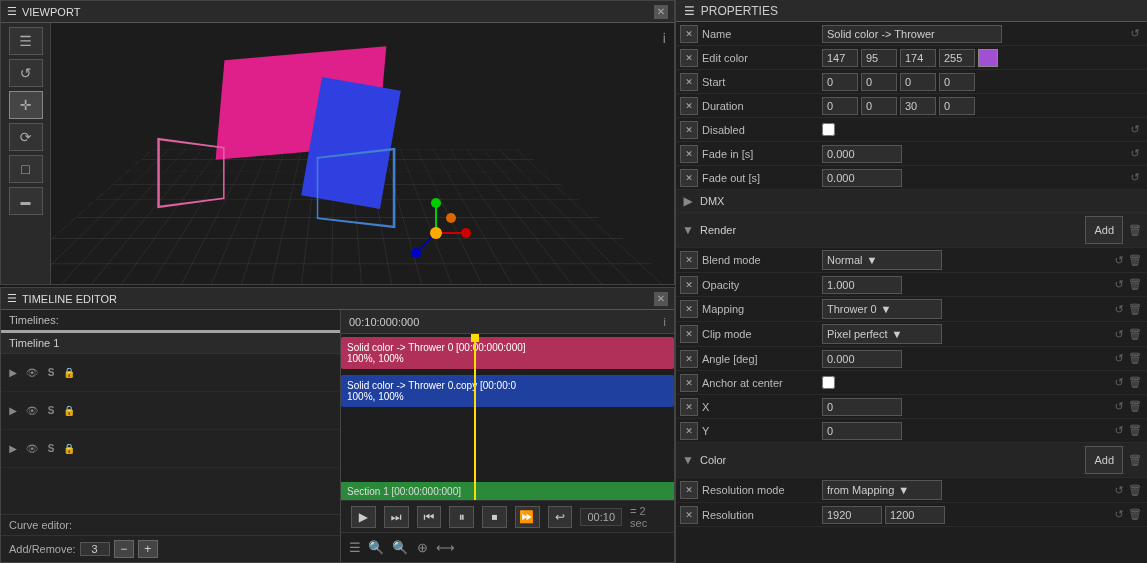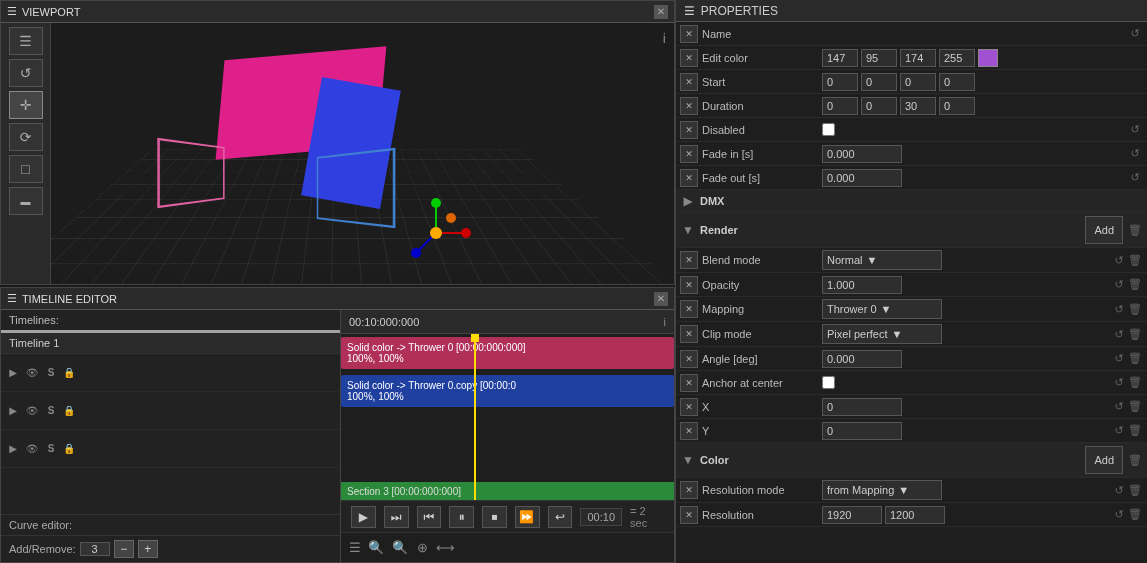--- a/index.html
+++ b/index.html
@@ -62,21 +62,21 @@
     .prop-label { width: 120px; min-width: 120px; font-size: 11px; color: #bbb; flex-shrink: 0; }
     .prop-value { flex: 1; display: flex; align-items: center; gap: 3px; }
     .prop-input { background: #2e2e2e; border: 1px solid #555; color: #ccc; font-size: 11px; padding: 1px 4px; height: 18px; min-width: 36px; }
     .prop-input-wide { width: 160px; }
     .prop-reset { width: 16px; height: 16px; color: #666; cursor: pointer; font-size: 11px; display: flex; align-items: center; justify-content: center; margin-left: auto; }
     .prop-delete { width: 16px; height: 16px; color: #666; cursor: pointer; font-size: 11px; display: flex; align-items: center; justify-content: center; }
     .prop-color-swatch { width: 20px; height: 18px; background: #a050d0; border: 1px solid #888; cursor: pointer; }
     .prop-dropdown { background: #2e2e2e; border: 1px solid #555; color: #ccc; font-size: 11px; height: 20px; padding: 0 4px; cursor: pointer; display: flex; align-items: center; gap: 4px; min-width: 120px; }
     .prop-section-toggle { width: 16px; height: 16px; color: #888; cursor: pointer; font-size: 12px; display: flex; align-items: center; justify-content: center; }
     .prop-section-header { display: flex; align-items: center; padding: 3px 4px; background: #252525; border-bottom: 1px solid #2a2a2a; cursor: pointer; }
-    .prop-section-label { font-size: 11px; color: #ccc; margin-left: 4px; font-weight: bold; }
+    .prop-section-label { font-size: 11px; color: #ccc; margin-left: 4px; font-weight: normal; }
     .add-btn { background: #2e2e2e; border: 1px solid #555; color: #ccc; font-size: 11px; padding: 1px 8px; height: 28px; cursor: pointer; }
   </style>
 </head>
 <body>
 
 <div class="left-panel">
 
   <div class="viewport-window">
     <div class="window-titlebar">
       <div class="window-titlebar-title">
@@ -178,21 +178,21 @@
         <div class="timeline-tracks-area" style="height:110px;position:relative;">
           <div class="tl-block tl-block-pink">
             <span style="white-space:pre;">Solid color -&gt; Thrower 0 [00:00:000:000]
 100%, 100%</span>
           </div>
           <div class="tl-block tl-block-blue">
             <span style="white-space:pre;">Solid color -&gt; Thrower 0.copy [00:00:0
 100%, 100%</span>
           </div>
           <div class="tl-section">
-            <span>Section 3 [00:00:000:000]</span>
+            <span>Section 1 [00:00:000:000]</span>
           </div>
 
           <div style="position:absolute;top:0;bottom:0;left:40%;width:2px;background:#ffdd00;z-index:10;">
             <div style="width:8px;height:8px;background:#ffdd00;margin-left:-3px;"></div>
           </div>
         </div>
         <div class="timeline-controls">
           <button class="tl-btn">▶</button>
           <button class="tl-btn">⏭</button>
           <button class="tl-btn">⏮</button>
@@ -220,20 +220,23 @@
 <div class="right-panel">
   <div class="right-titlebar">
     <span style="margin-right:6px;cursor:pointer;">☰</span>
     <span>PROPERTIES</span>
   </div>
   <div class="properties-body">
 
     <div class="prop-row">
       <div class="prop-x-btn">✕</div>
       <div class="prop-label">Name</div>
+      <div class="prop-value">
+        <input class="prop-input prop-input-wide" value="Solid color -&gt; Thrower" style="width: 180px;">
+      </div>
       <div class="prop-reset">↺</div>
     </div>
 
     <div class="prop-row">
       <div class="prop-x-btn">✕</div>
       <div class="prop-label">Edit color</div>
       <div class="prop-value">
         <input class="prop-input" style="width: 36px;" value="147">
         <input class="prop-input" style="width: 28px;" value="95">
         <input class="prop-input" style="width: 36px;" value="174">

